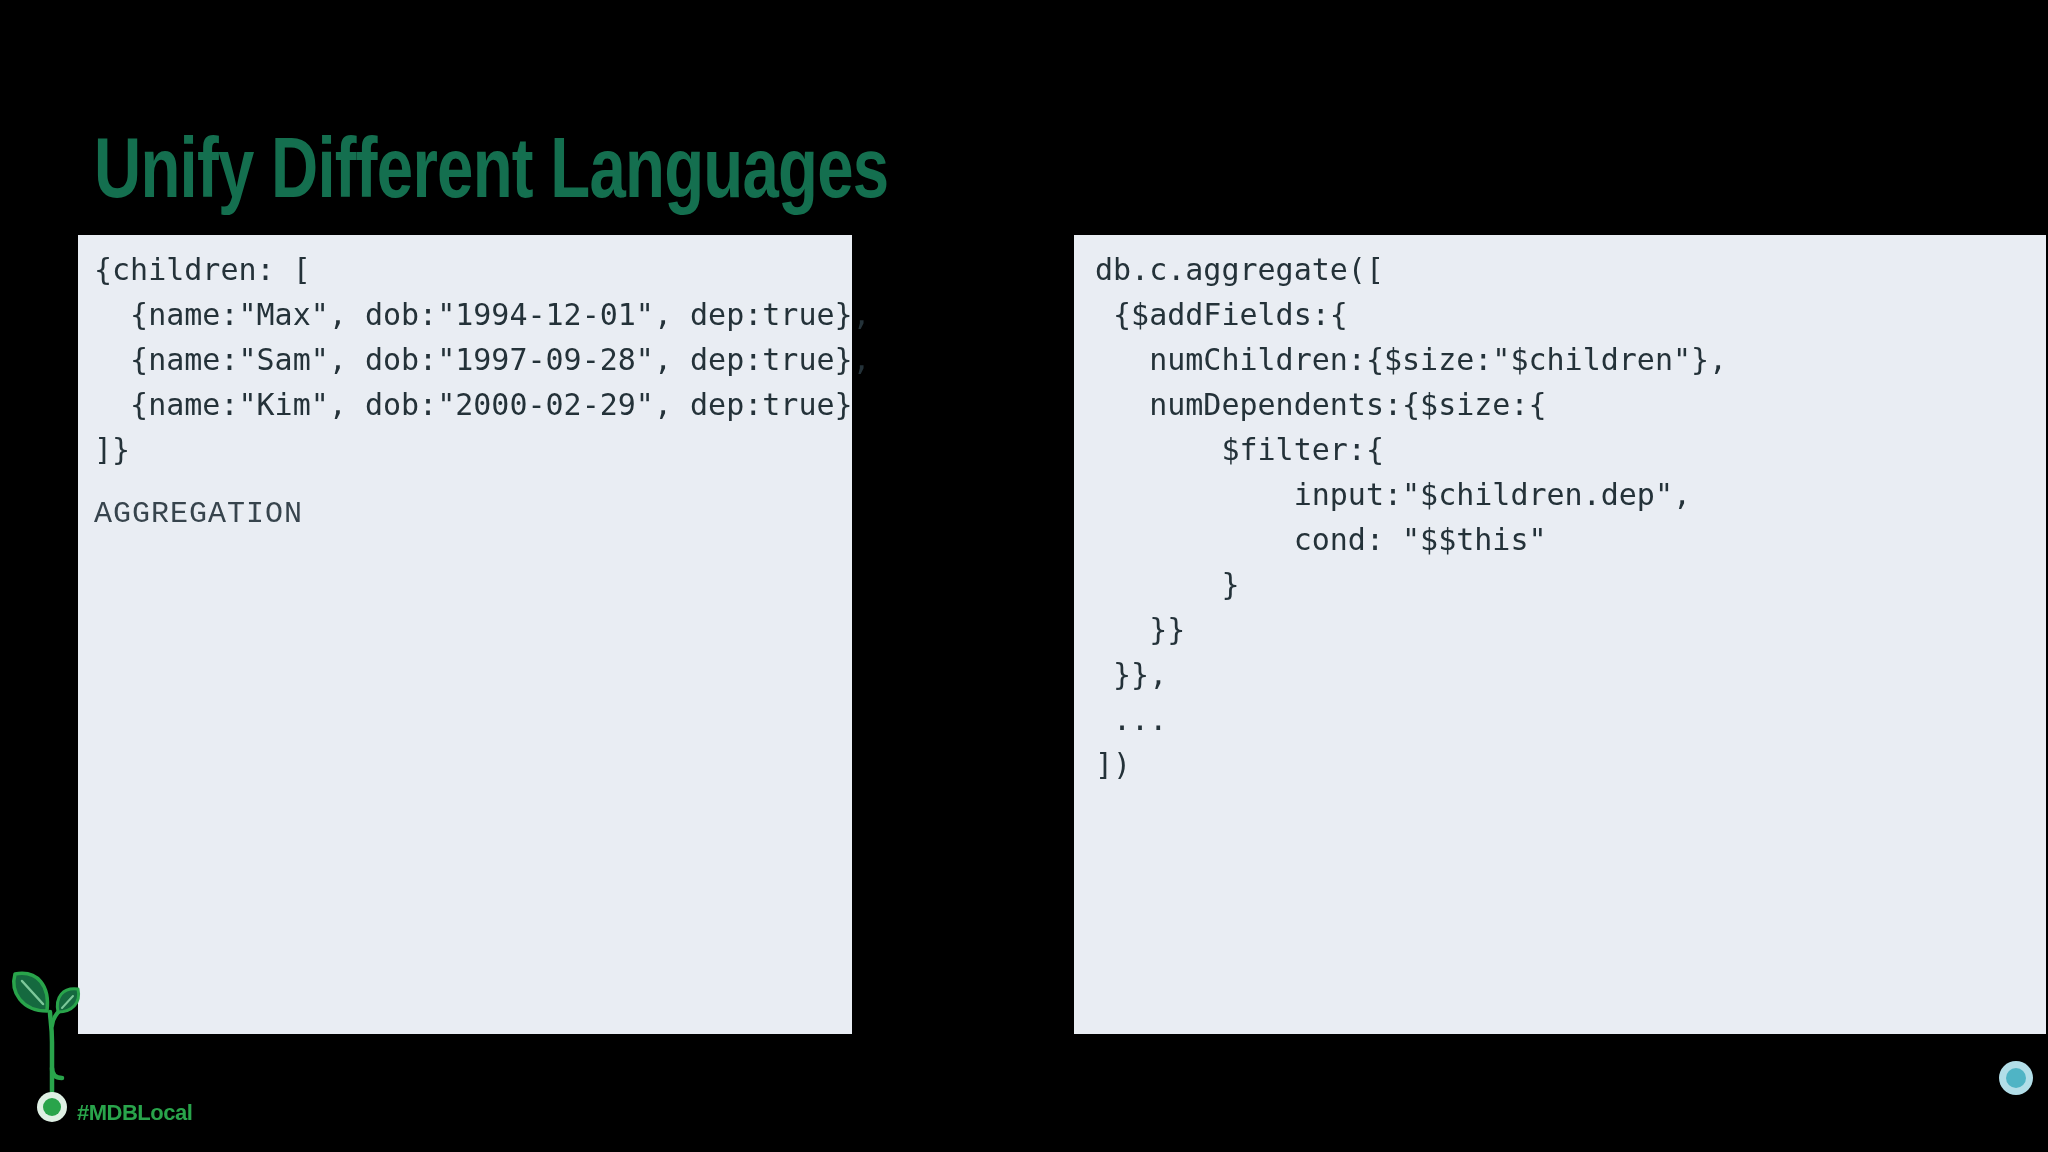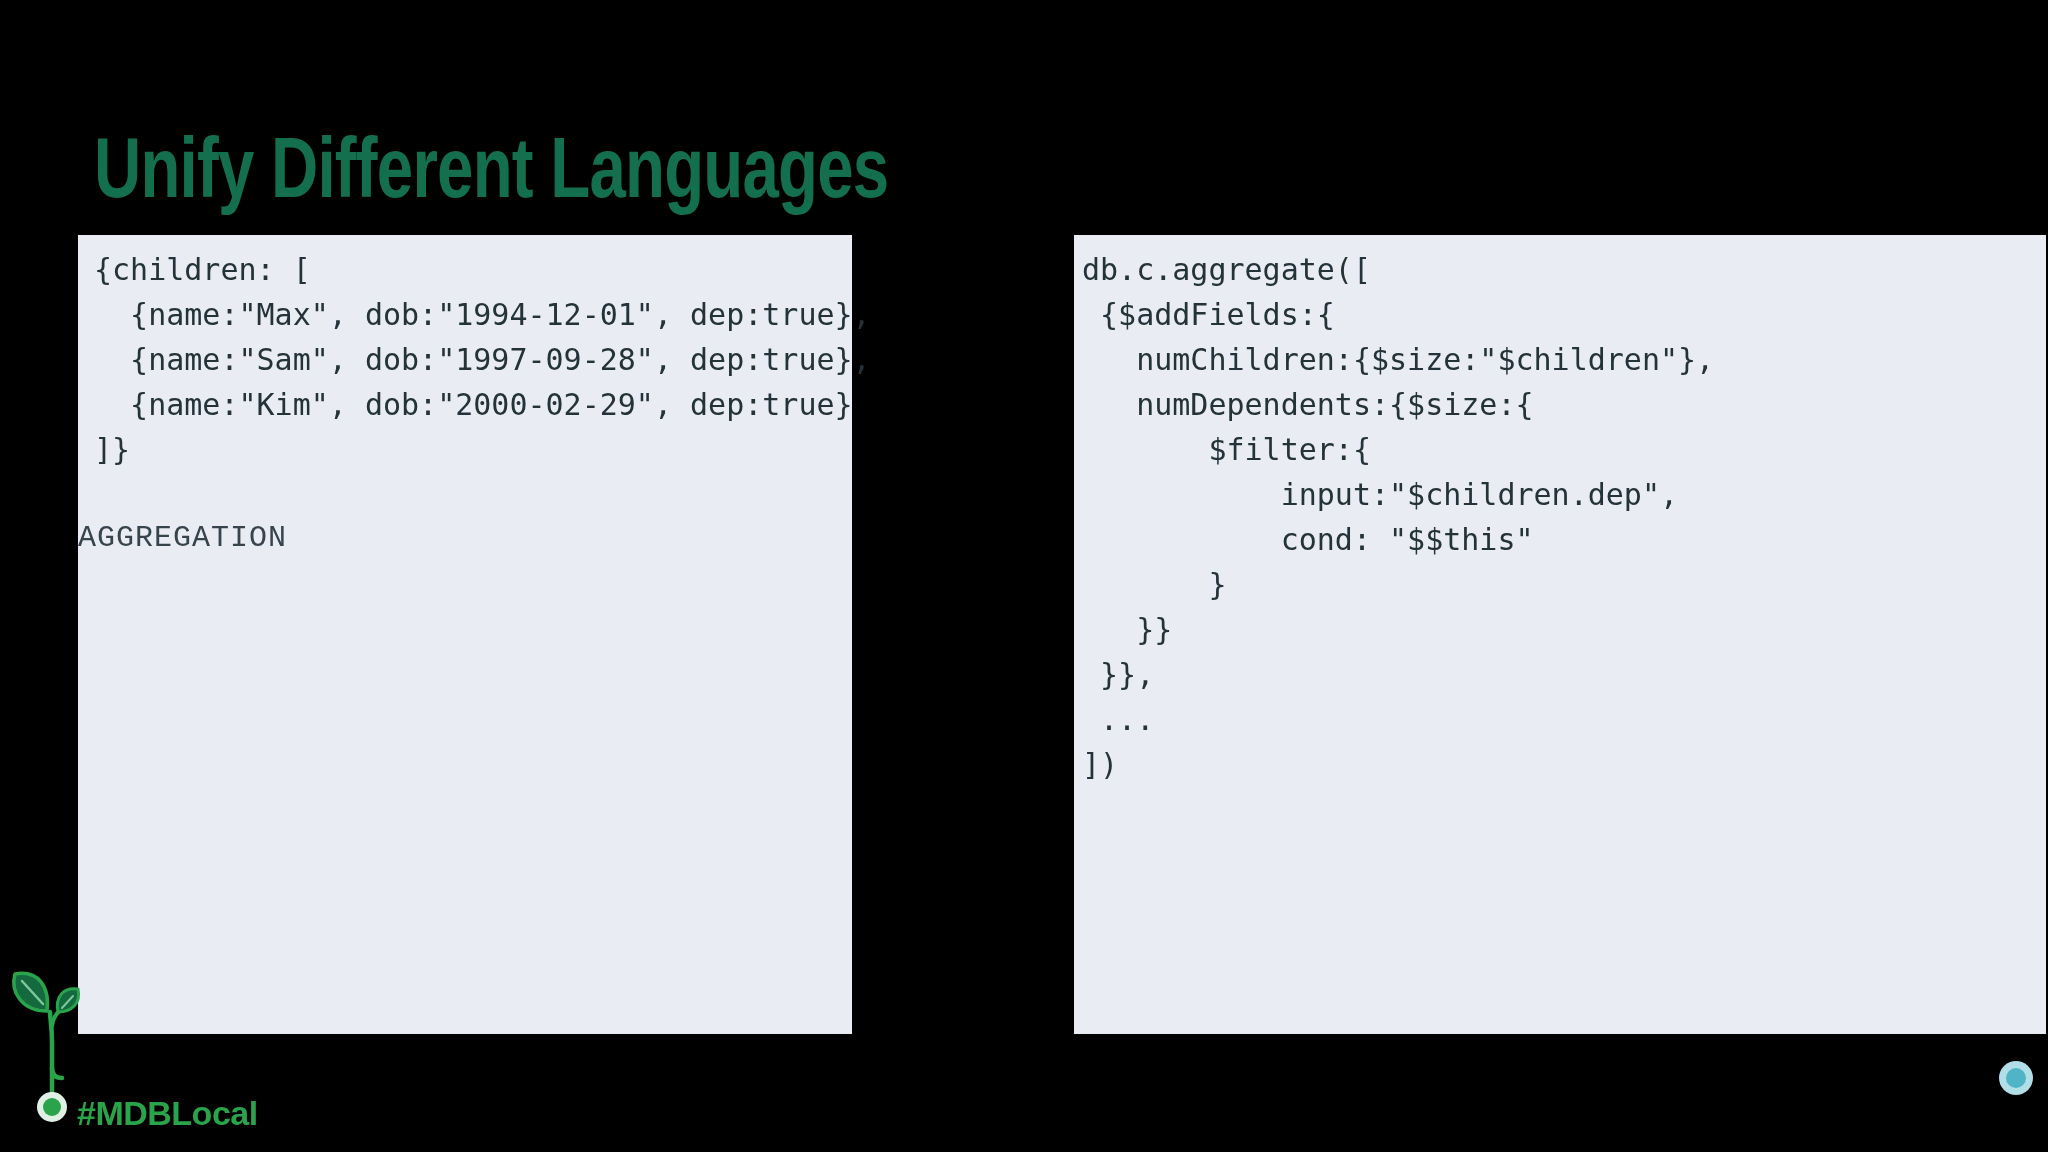--- a/index.html
+++ b/index.html
@@ -41,23 +41,24 @@
   .panel.right { left: 1074px; width: 972px; }
   .code {
     margin: 0;
     padding: 12px 16px 0 16px;
     font-family: "DejaVu Sans Mono", monospace;
     font-size: 30px;
     line-height: 45px;
     color: #243239;
     white-space: pre;
   }
-  .panel.right .code { padding-left: 8px; }
+  .panel.right .code { padding-left: 21px; }
   .agg-label {
-    margin-top: 44px;
+    margin-top: 20px;
+    padding-left: 16px;
     font-family: "Liberation Mono", monospace;
     font-size: 30px;
     line-height: 45px;
     letter-spacing: 1px;
     color: #37444D;
     white-space: pre;
   }
   .footer-svg {
     position: absolute;
     left: 0;
@@ -65,21 +66,21 @@
     width: 2048px;
     height: 1152px;
     pointer-events: none;
   }
   .hashtag {
     position: absolute;
     left: 77px;
     top: 1094px;
     font-family: "Liberation Sans", sans-serif;
     font-weight: 700;
-    font-size: 34px;
+    font-size: 22px;
     line-height: 38px;
     color: #29A44B;
     letter-spacing: -0.5px;
     white-space: nowrap;
   }
 </style>
 </head>
 <body>
 
 <div class="slide">

